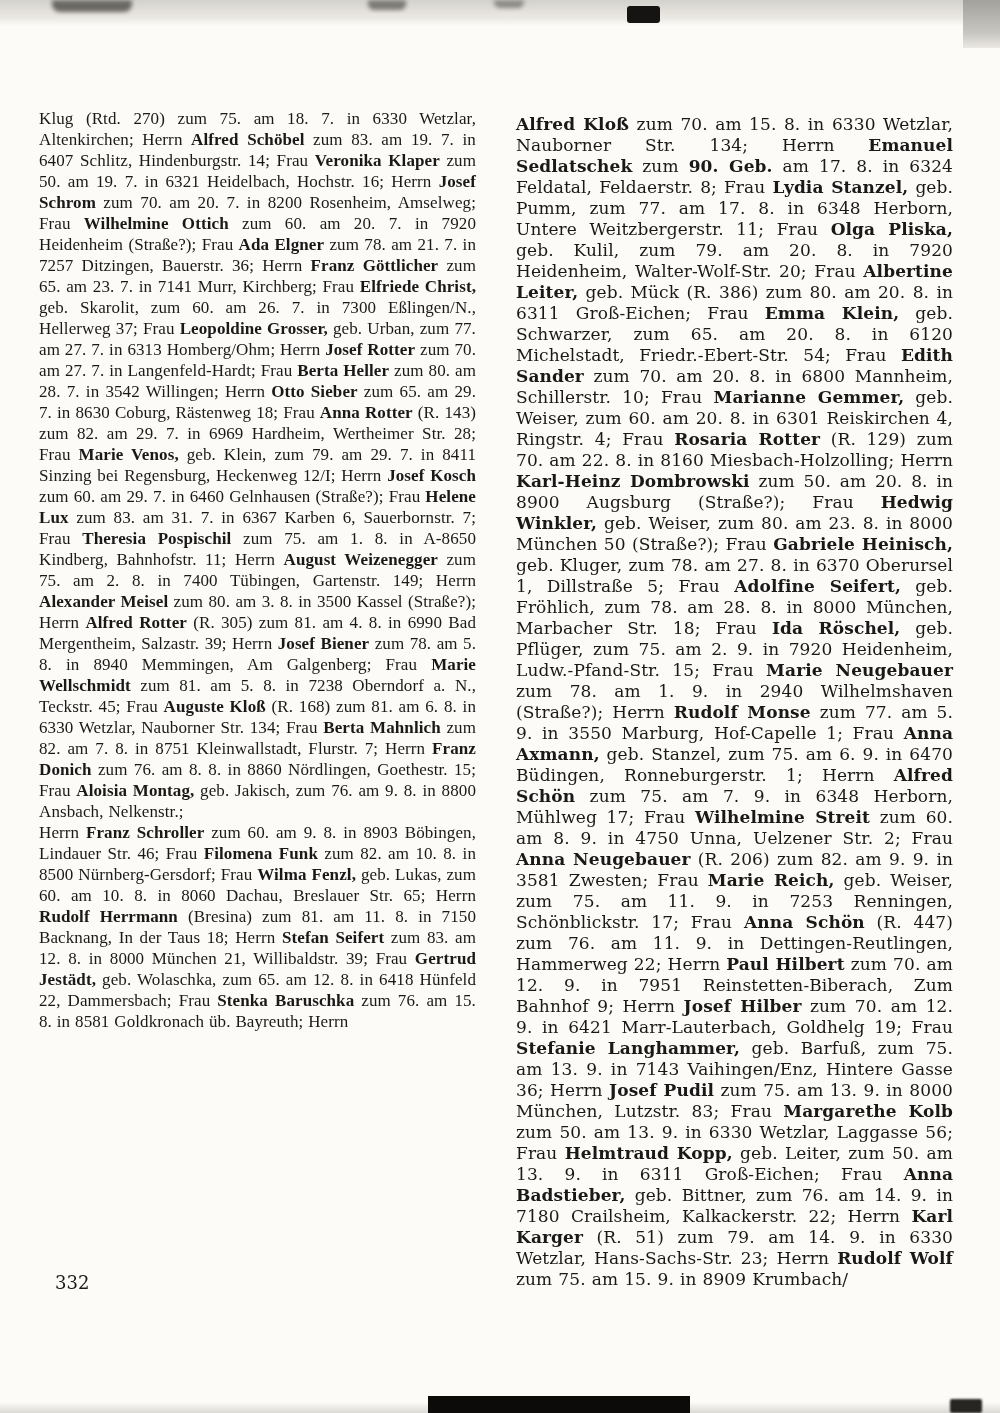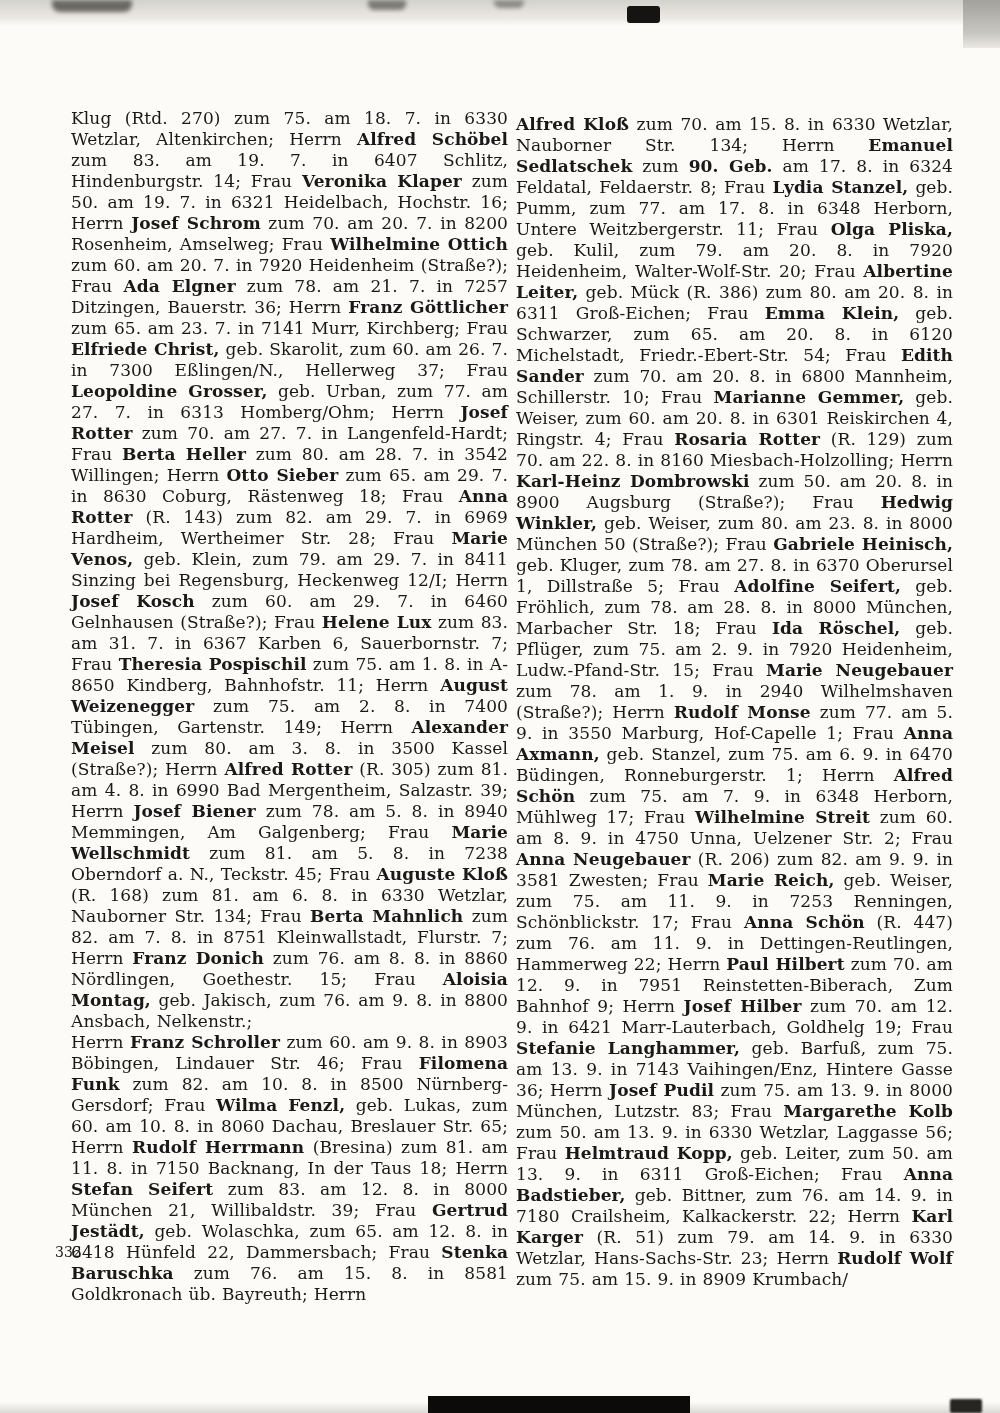--- a/index.html
+++ b/index.html
@@ -34,30 +34,30 @@
     position:absolute;
     top:108px;
     width:437px;
     text-align:justify;
     font-size:17px;
     line-height:21px;
     color:#1a1918;
     letter-spacing:0.1px;
     word-spacing:0.5px;
   }
-  .col-left  { left:71px; }
+  .col-left  { left:39px;font-family:Liberation Serif, serif; }
   .col-right { left:516px;margin-top:6px; }
   .para { text-align:justify; }
   .bold { font-weight:700; }
 
   .page-number {
     position:absolute;
     left:55px;
-    top:1244px;
-    font-size:14px;
+    top:1272px;
+    font-size:18px;
     color:#1a1918;
   }
 </style>
 </head>
 <body>
 
 <div class="page">
 
   <div class="artifact top-band"></div>
   <div class="artifact smudge-1"></div>

